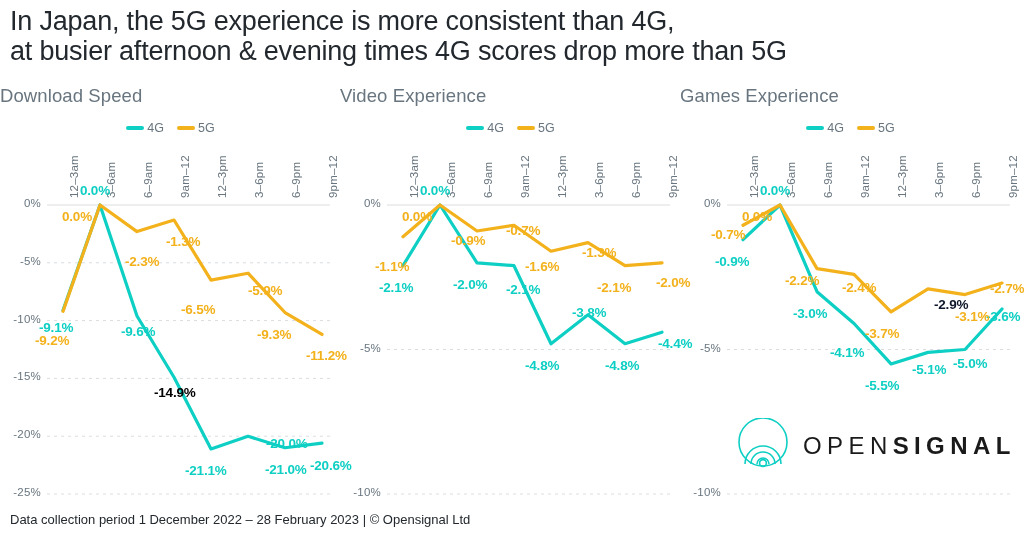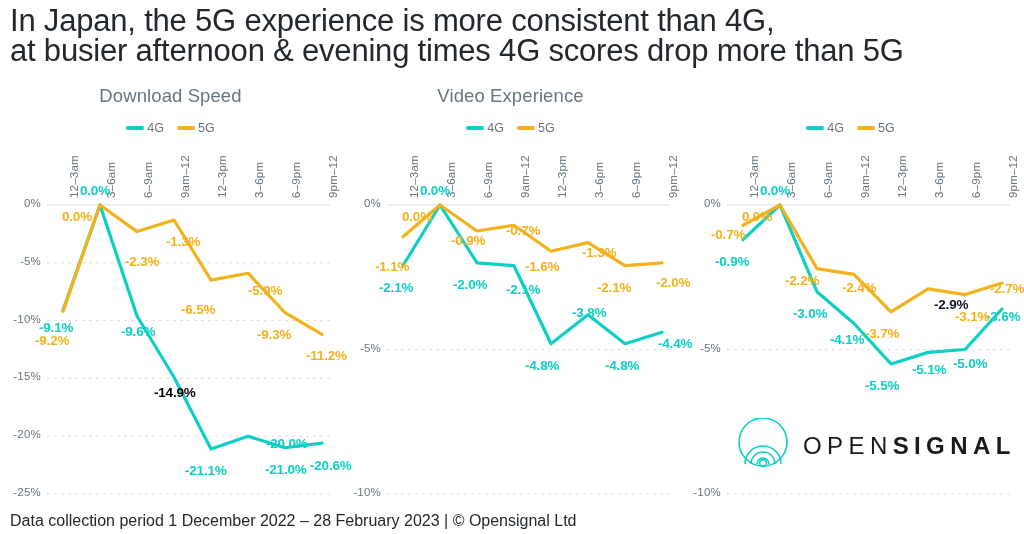--- a/index.html
+++ b/index.html
@@ -13,21 +13,21 @@
     font-family: "Liberation Sans", sans-serif;
     color: #2b3137;
     overflow: hidden;
     position: relative;
   }
   #headline {
     position: absolute;
     left: 10px;
     top: 6px;
     width: 1004px;
-    font-size: 31px;
+    font-size: 27px;
     line-height: 30px;
     font-weight: 400;
     color: #22282d;
     letter-spacing: -0.2px;
   }
   #headline .line { display: block; white-space: nowrap; }
 
   #panels {
     position: absolute;
     left: 0;
@@ -39,21 +39,20 @@
     position: absolute;
     top: 0;
     width: 341px;
     height: 425px;
   }
   .panel-title {
     position: absolute;
     top: 5px;
     left: 0;
     width: 341px;
-    text-align: center;
     font-size: 18.5px;
     color: #68757f;
     font-weight: 400;
     letter-spacing: 0.1px;
   }
   .legend {
     position: absolute;
     top: 41px;
     left: 0;
     width: 341px;
@@ -124,21 +123,21 @@
     color: #1a1a1a;
     white-space: nowrap;
   }
   #logo-word b { font-weight: 700; }
   #logo-word span.light { font-weight: 300; }
 
   #footer {
     position: absolute;
     left: 10px;
     top: 512px;
-    font-size: 16px;
+    font-size: 13px;
     color: #22282d;
     white-space: nowrap;
   }
 </style>
 </head>
 <body>
 
 <div id="headline">
   <span class="line">In Japan, the 5G experience is more consistent than 4G,</span>
   <span class="line">at busier afternoon &amp; evening times 4G scores drop more than 5G</span>
@@ -239,20 +238,21 @@
       <div class="dlabel" style="color: rgb(243, 177, 27); left: 35px; top: 160.79px; margin-top: 18px;">-1.1%</div>
       <div class="dlabel" style="color: rgb(243, 177, 27); left: 62px; top: 129px;">0.0%</div>
       <div class="dlabel" style="color: rgb(243, 177, 27); left: 111px; top: 153.01px;">-0.9%</div>
       <div class="dlabel" style="color: rgb(243, 177, 27); left: 166px; top: 143.23px;">-0.7%</div>
       <div class="dlabel" style="color: rgb(243, 177, 27); left: 185px; top: 179.24px;">-1.6%</div>
       <div class="dlabel" style="color: rgb(243, 177, 27); left: 242px; top: 164.57px;">-1.3%</div>
       <div class="dlabel" style="color: rgb(243, 177, 27); left: 257px; top: 199.69px;">-2.1%</div>
       <div class="dlabel" style="color: rgb(243, 177, 27); left: 316px; top: 194.8px;">-2.0%</div>
     </div>
     <div class="panel" style="left: 680px;">
+      <div class="panel-title">Games Experience</div>
       <div class="legend">
         <div class="legend-item">
           <span class="legend-swatch" style="background: rgb(14, 207, 195);"></span>
           <span>4G</span>
         </div>
         <div class="legend-item">
           <span class="legend-swatch" style="background: rgb(243, 177, 27);"></span>
           <span>5G</span>
         </div>
       </div>
@@ -270,21 +270,21 @@
       <div class="xlab" style="left: 105px; top: 118px;">3–6am</div>
       <div class="xlab" style="left: 142px; top: 118px;">6–9am</div>
       <div class="xlab" style="left: 179px; top: 118px;">9am–12</div>
       <div class="xlab" style="left: 216px; top: 118px;">12–3pm</div>
       <div class="xlab" style="left: 253px; top: 118px;">3–6pm</div>
       <div class="xlab" style="left: 290px; top: 118px;">6–9pm</div>
       <div class="xlab" style="left: 327px; top: 118px;">9pm–12</div>
       <div class="dlabel" style="color: rgb(14, 207, 195); left: 35px; top: 173.68px;">-0.9%</div>
       <div class="dlabel" style="color: rgb(14, 207, 195); left: 80px; top: 103px;">0.0%</div>
       <div class="dlabel" style="color: rgb(14, 207, 195); left: 113px; top: 225.7px;">-3.0%</div>
-      <div class="dlabel" style="color: rgb(14, 207, 195); left: 150px; top: 252px;">-4.1%</div>
+      <div class="dlabel" style="color: rgb(14, 207, 195); left: 150px; top: 265px;">-4.1%</div>
       <div class="dlabel" style="color: rgb(14, 207, 195); left: 185px; top: 297.95px;">-5.5%</div>
       <div class="dlabel" style="color: rgb(14, 207, 195); left: 232px; top: 282.39px;">-5.1%</div>
       <div class="dlabel" style="color: rgb(14, 207, 195); left: 273px; top: 275.5px;">-5.0%</div>
       <div class="dlabel" style="color: rgb(14, 207, 195); left: 306px; top: 229.04px;">-3.6%</div>
       <div class="dlabel" style="color: rgb(243, 177, 27); left: 31px; top: 147.23px;">-0.7%</div>
       <div class="dlabel" style="color: rgb(243, 177, 27); left: 62px; top: 129px;">0.0%</div>
       <div class="dlabel" style="color: rgb(243, 177, 27); left: 105px; top: 192.58px;">-2.2%</div>
       <div class="dlabel" style="color: rgb(243, 177, 27); left: 162px; top: 200.36px;">-2.4%</div>
       <div class="dlabel" style="color: rgb(243, 177, 27); left: 185px; top: 245.93px;">-3.7%</div>
       <div class="dlabel" style="color: #0f172a; left: 254px; top: 216.81px;">-2.9%</div>

